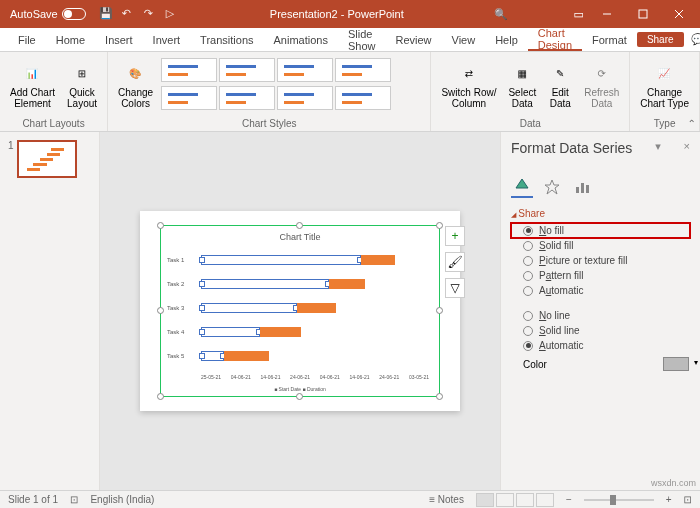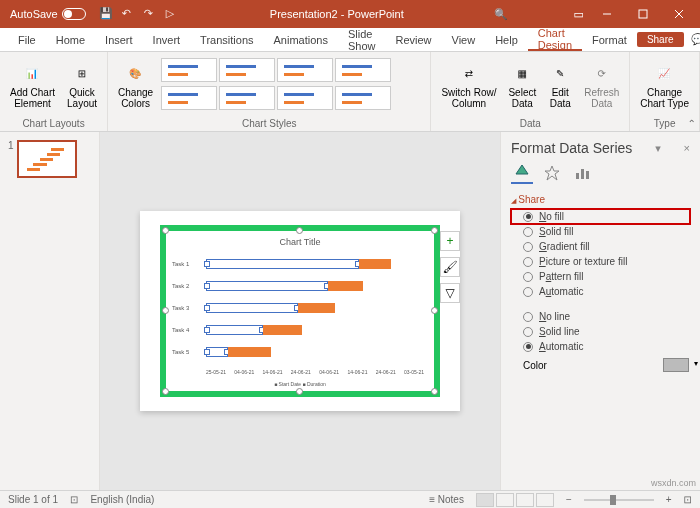--- a/index.html
+++ b/index.html
@@ -41,42 +41,42 @@
     
     .thumbnail-panel { width: 100px; background: #f3f2f1; border-right: 1px solid #e1dfdd; padding: 8px; }
     .thumb-num { font-size: 10px; color: #666; display: inline-block; vertical-align: top; }
     .slide-thumb { width: 60px; height: 38px; background: #fff; border: 2px solid #b7472a; display: inline-block; position: relative; }
     .slide-thumb-bars { position: absolute; top: 6px; left: 6px; right: 6px; bottom: 6px; }
     .slide-thumb-bars div { height: 3px; background: #ed7d31; margin-bottom: 2px; }
     
     .slide-area { flex: 1; background: #e6e6e6; display: flex; align-items: center; justify-content: center; position: relative; padding: 20px; }
     .slide { width: 320px; height: 200px; background: #fff; box-shadow: 0 2px 6px rgba(0,0,0,0.2); position: relative; }
     
-    .chart-container { position: absolute; top: 14px; left: 20px; right: 20px; bottom: 14px; border: 6px solid #22c55e; }
+    .chart-container { position: absolute; top: 14px; left: 20px; right: 20px; bottom: 14px; border: 1px solid #22c55e; }
     .sel-handle { position: absolute; width: 7px; height: 7px; background: #fff; border: 1px solid #888; border-radius: 50%; }
     .sh-tl { top: -4px; left: -4px; } .sh-tr { top: -4px; right: -4px; }
     .sh-bl { bottom: -4px; left: -4px; } .sh-br { bottom: -4px; right: -4px; }
     .sh-tm { top: -4px; left: 50%; margin-left: -4px; } .sh-bm { bottom: -4px; left: 50%; margin-left: -4px; }
     .sh-ml { top: 50%; left: -4px; margin-top: -4px; } .sh-mr { top: 50%; right: -4px; margin-top: -4px; }
     
     .chart-title { text-align: center; font-size: 9px; color: #595959; padding-top: 6px; }
     .chart-plot { position: absolute; top: 22px; left: 40px; right: 10px; bottom: 28px; }
     .gantt-row { position: relative; height: 20%; }
     .gantt-label { position: absolute; left: -34px; top: 50%; transform: translateY(-50%); font-size: 6px; color: #595959; }
     .gantt-bar { position: absolute; height: 10px; top: 50%; transform: translateY(-50%); background: #ed7d31; }
     .gantt-invisible { position: absolute; height: 10px; top: 50%; transform: translateY(-50%); border: 1px solid #4472c4; }
     .series-handle { position: absolute; width: 6px; height: 6px; background: #fff; border: 1px solid #4472c4; }
     .x-axis { position: absolute; bottom: 16px; left: 40px; right: 10px; display: flex; justify-content: space-between; font-size: 5px; color: #595959; }
     .chart-legend { position: absolute; bottom: 4px; left: 0; right: 0; text-align: center; font-size: 5px; color: #595959; }
     
     .chart-buttons { position: absolute; right: -26px; top: 0; display: flex; flex-direction: column; gap: 6px; }
     .chart-side-btn { width: 20px; height: 20px; border: 1px solid #ccc; background: #fff; display: flex; align-items: center; justify-content: center; font-size: 12px; }
     
     .format-pane { width: 200px; background: #f3f2f1; border-left: 1px solid #e1dfdd; padding: 8px 10px; font-size: 11px; }
-    .pane-header { display: flex; align-items: center; justify-content: space-between; margin-bottom: 6px; }
+    .pane-header { display: flex; align-items: flex-start; justify-content: space-between; margin-bottom: 20px; }
     .pane-title { color: #444; font-size: 14px; }
     .pane-subhead { color: #666; font-size: 10px; margin-bottom: 8px; }
     .pane-subhead::after { content: " ▾"; color: #4472c4; font-size: 8px; }
     .pane-icons { display: flex; gap: 8px; margin-bottom: 10px; }
     .pane-icon { width: 22px; height: 22px; display: flex; align-items: center; justify-content: center; }
     .pane-icon.active { border-bottom: 2px solid #4472c4; }
     .pane-section { margin-bottom: 10px; }
     .pane-section-title { color: #b7472a; font-size: 10px; margin-bottom: 4px; }
     .pane-section-title::before { content: "◢ "; font-size: 7px; }
     .radio-item { display: flex; align-items: center; gap: 6px; padding: 2px 0 2px 12px; font-size: 10px; color: #444; }
@@ -357,24 +357,20 @@
       <div class="radio-item highlighted">
           <span class="radio-circle checked"></span>
           <span><span class="underline-char">N</span>o fill</span>
         </div>
       <div class="radio-item">
           <span class="radio-circle"></span>
           <span><span class="underline-char">S</span>olid fill</span>
         </div>
       <div class="radio-item">
           <span class="radio-circle"></span>
-          <span><span class="underline-char">G</span>radient fill</span>
-        </div>
-      <div class="radio-item">
-          <span class="radio-circle"></span>
           <span><span class="underline-char">P</span>icture or texture fill</span>
         </div>
       <div class="radio-item">
           <span class="radio-circle"></span>
           <span>P<span class="underline-char">a</span>ttern fill</span>
         </div>
       <div class="radio-item">
           <span class="radio-circle"></span>
           <span>A<span class="underline-char">u</span>tomatic</span>
         </div>

